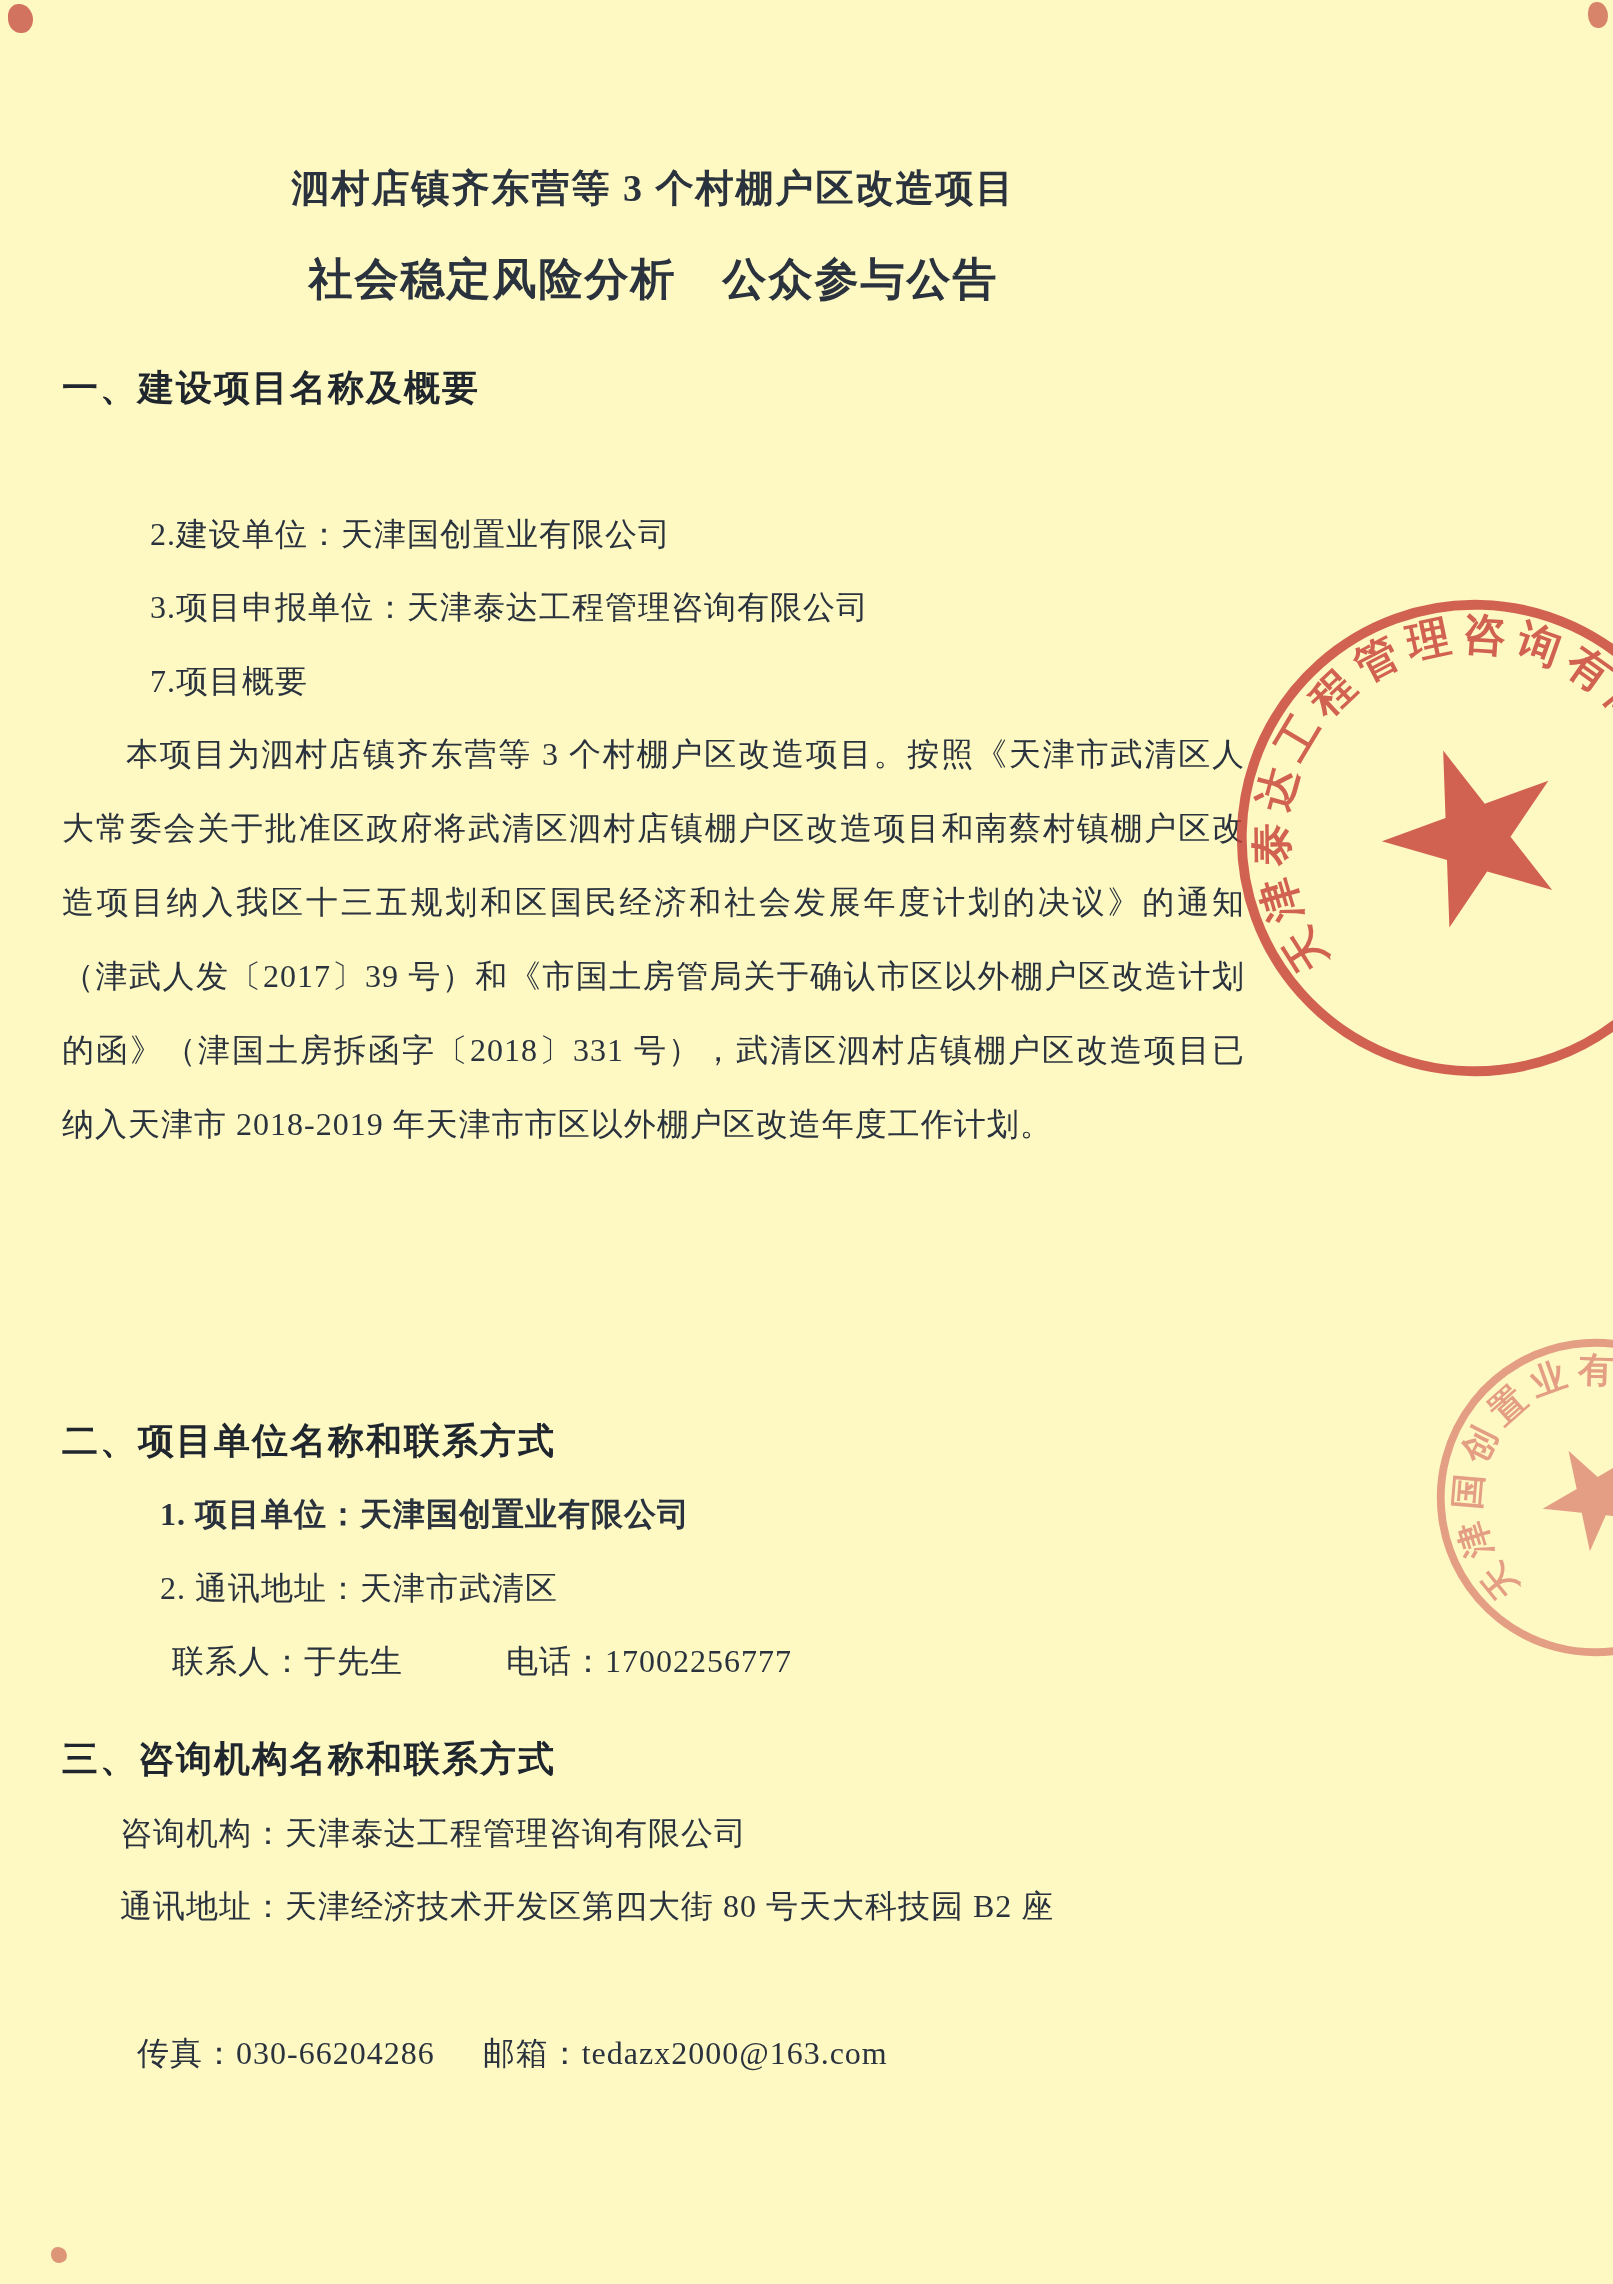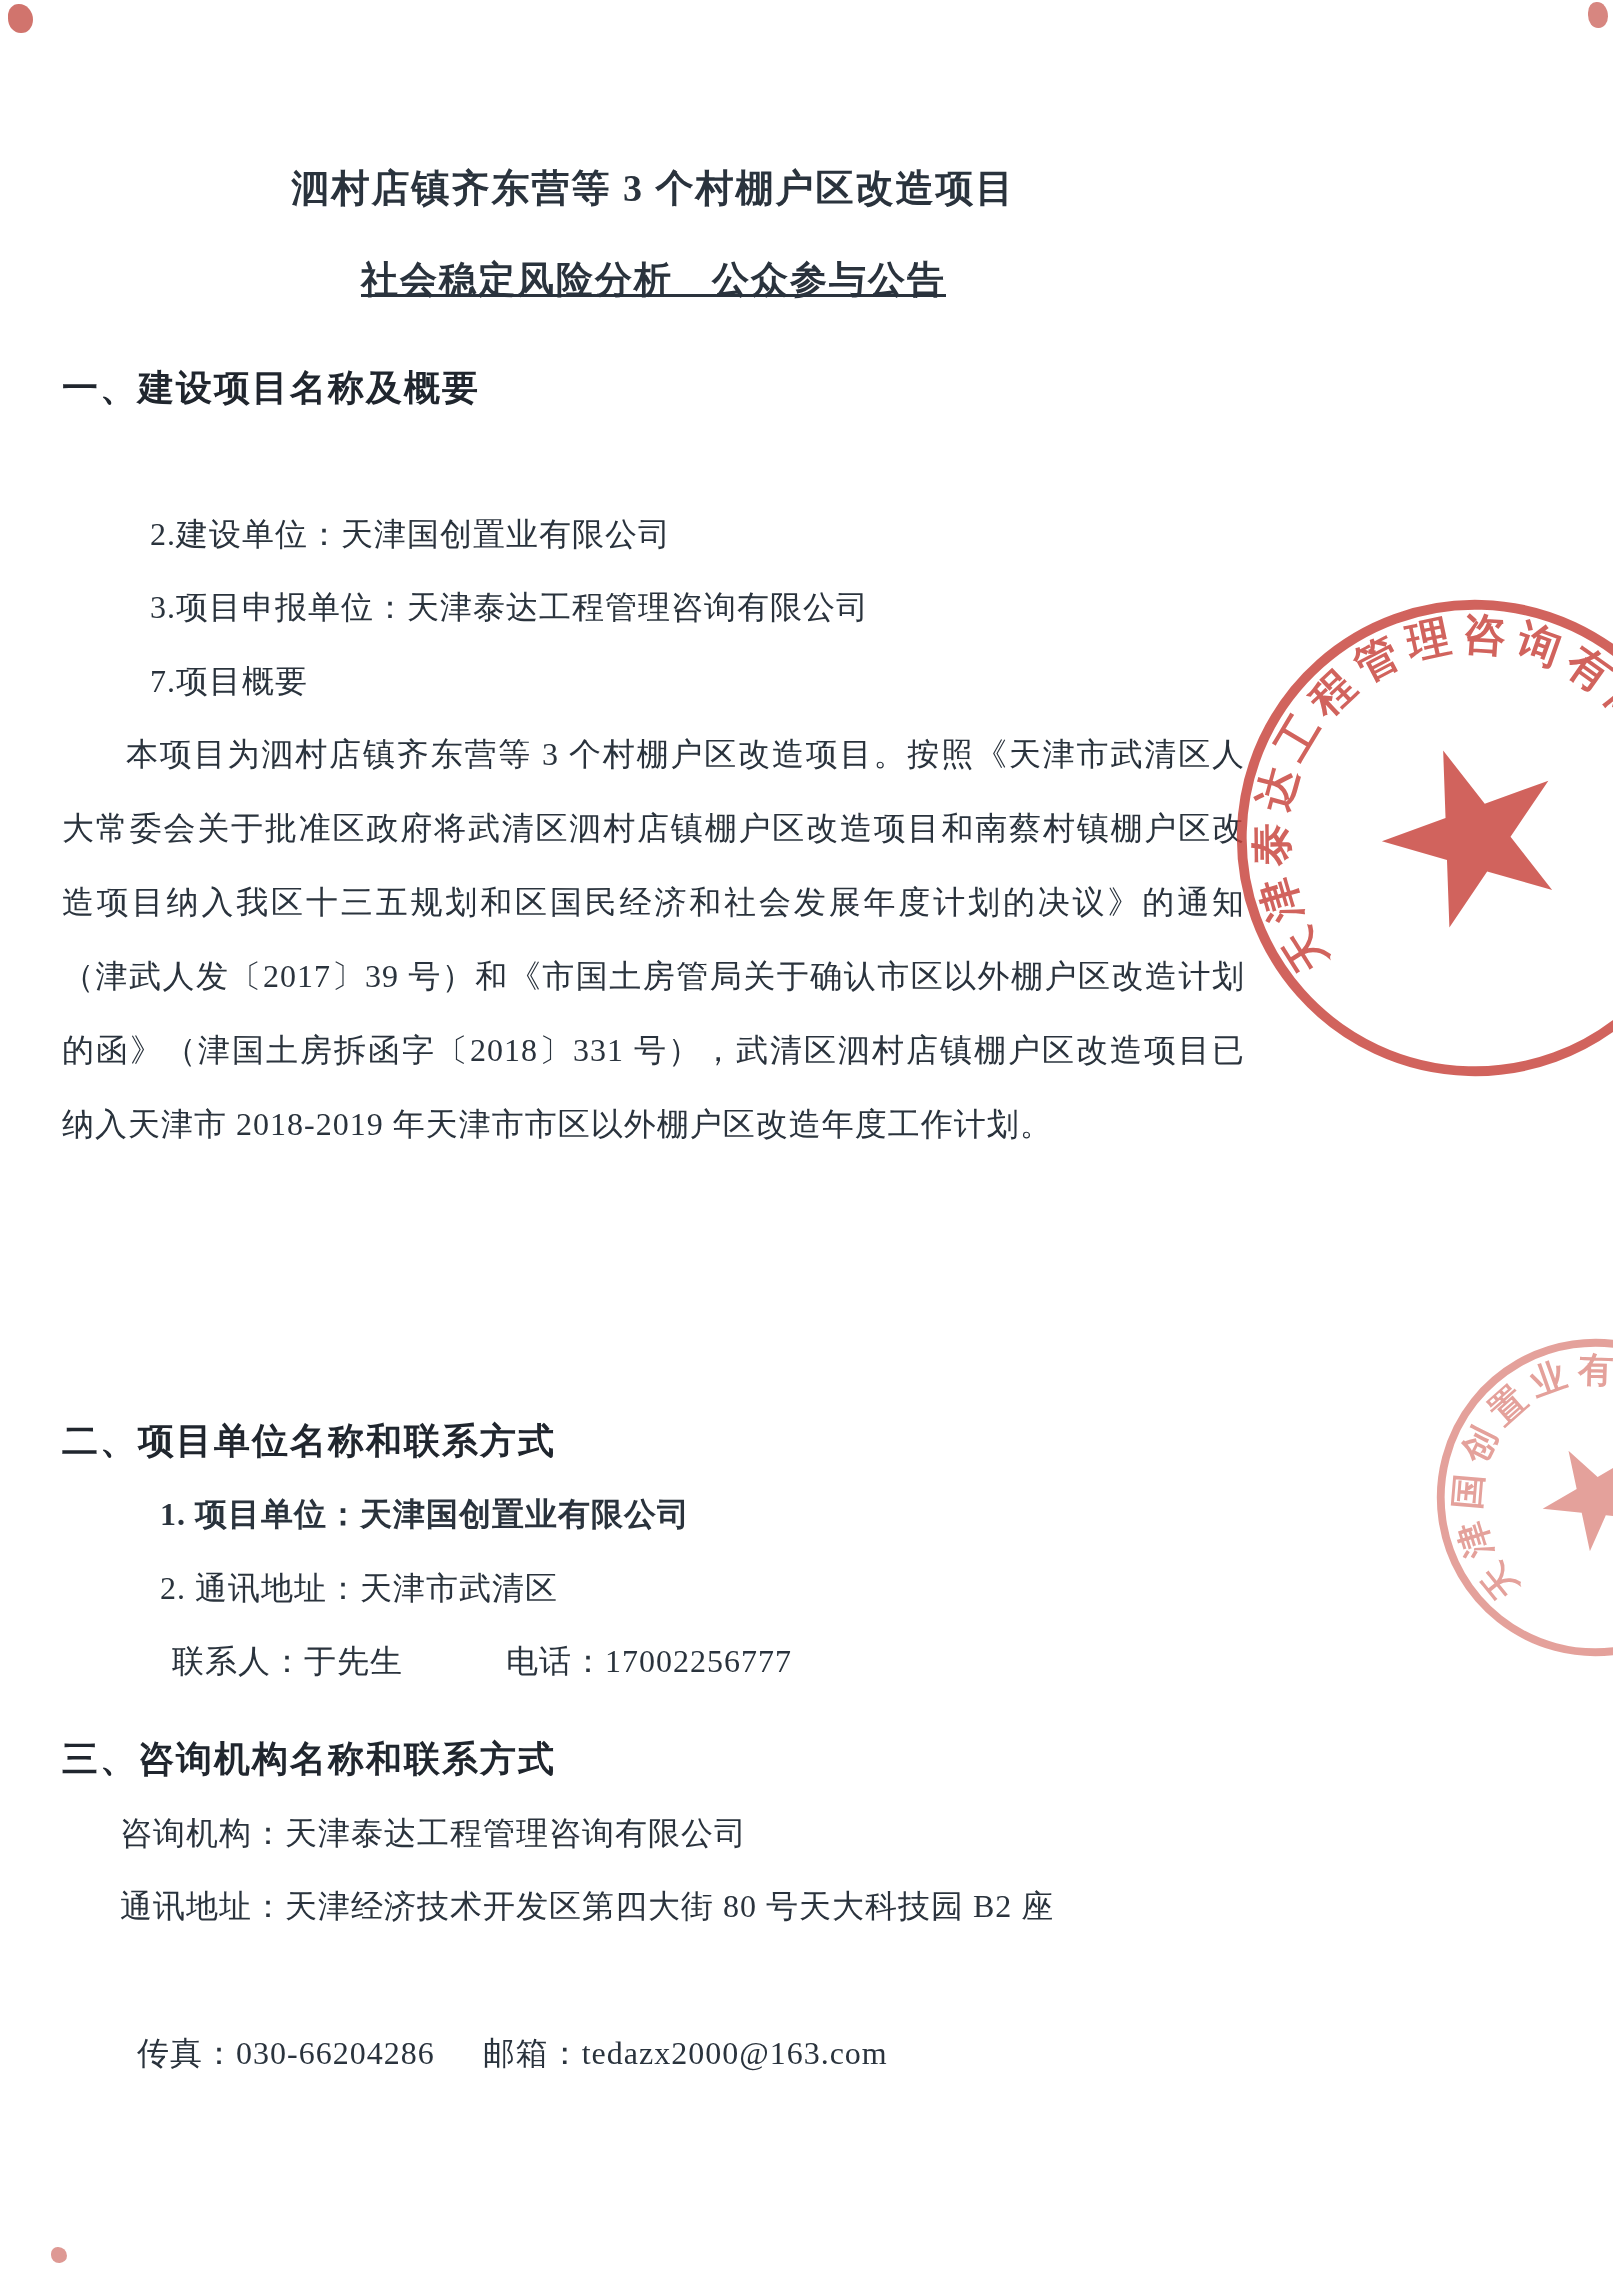--- a/index.html
+++ b/index.html
@@ -1,27 +1,27 @@
 <!DOCTYPE html>
 <html><head>
 <meta charset="utf-8">
 <style>
   html,body{margin:0;padding:0;background:#d8d8d8;}
   .page{
     position:relative;
     width:1613px;height:2285px;
-    background:#ffffff;
+    background:#fef9c3;
     overflow:hidden;
     font-family:"Liberation Serif","DejaVu Serif",serif;
     color:#2a333d;
   }
   .content{position:absolute;left:62px;top:0;width:1183px;height:100%;}
   .line{position:absolute;left:0;width:100%;line-height:74px;font-size:32px;letter-spacing:1px;white-space:nowrap;}
   .doc-title{top:151px;text-align:center;font-size:38px;font-weight:bold;letter-spacing:2px;}
-  .doc-subtitle{top:243px;text-align:center;font-size:37px;font-weight:bold;letter-spacing:2px;text-decoration:underline;}
+  .doc-subtitle{top:243px;text-align:center;font-size:44px;font-weight:bold;letter-spacing:2px;}
   .heading{font-family:"Liberation Sans","DejaVu Sans",sans-serif;font-weight:bold;font-size:36px;color:#20262e;letter-spacing:2px;}
   .h1{top:351px;} .h2{top:1404px;} .h3{top:1722px;}
   .ind90{padding-left:88px;} .ind100{padding-left:98px;} .ind112{padding-left:110px;}
   .ind59{padding-left:58px;} .ind37{padding-left:36px;} .ind77{padding-left:75px;}
   .i1{top:423px;} .i2{top:497px;} .i3{top:570px;} .i4{top:644px;}
   .para{position:absolute;left:0;width:100%;line-height:74px;font-size:32px;letter-spacing:1px;
         text-align:justify;text-indent:2em;}
   .p1{top:717px;} .p2{top:1159px;}
   .s2i1{top:1477px;font-weight:bold;} .s2i2{top:1551px;} .s2c{top:1624px;}
   .s3l1{top:1796px;} .s3l2{top:1869px;} .s3c1{top:1943px;} .s3c2{top:2016px;}

